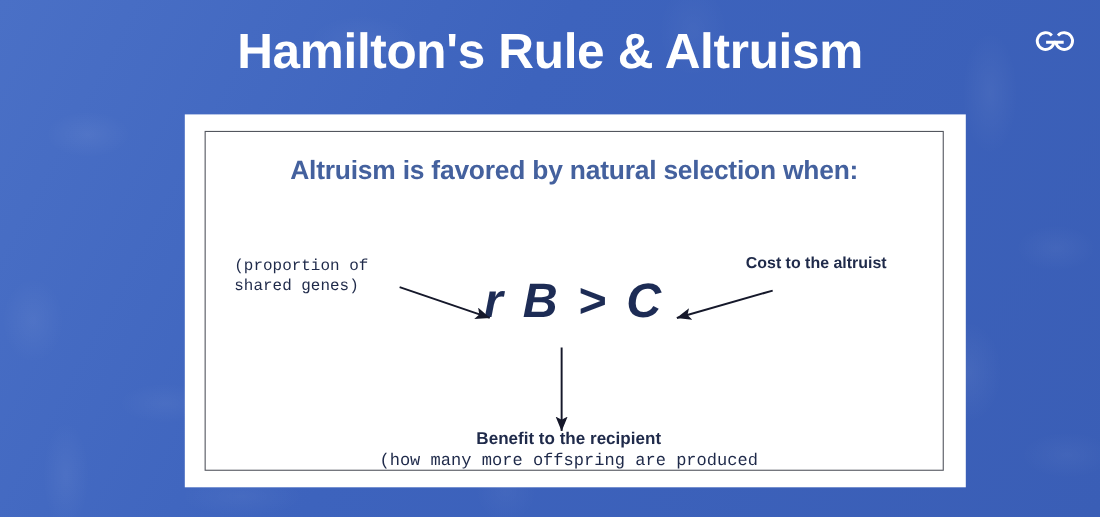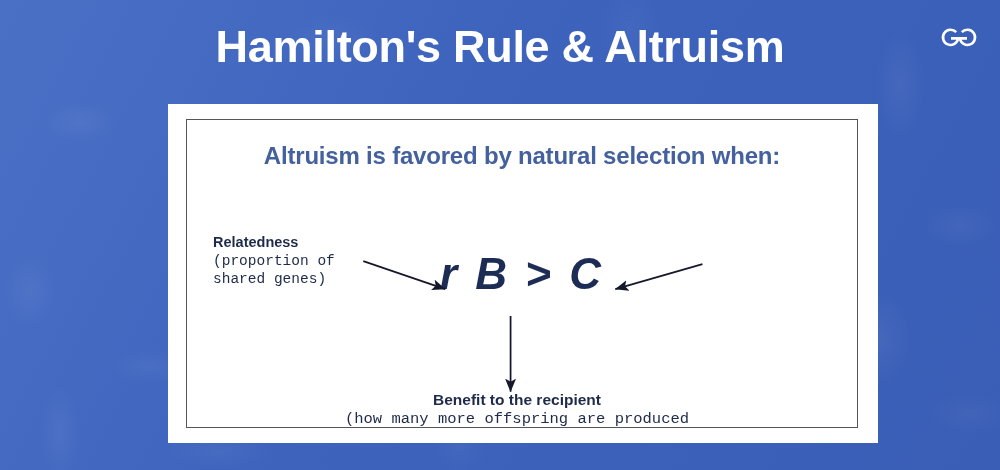--- a/index.html
+++ b/index.html
@@ -162,24 +162,26 @@
 </svg>
 
 <div id="content-card">
   <div id="card-inner-frame">
 
     <div id="card-heading">Altruism is favored by natural selection when:</div>
 
     <div id="formula">r B &gt; C</div>
 
     <div class="annotation" id="annotation-relatedness">
-      <div class="ann-title">Relatedness</div>
       <div class="ann-sub">(proportion of shared genes)</div>
     </div>
 
+    <div class="annotation" id="annotation-cost">
+      <div class="ann-title">Cost to the altruist</div>
+    </div>
 
     <div class="annotation" id="annotation-benefit">
       <div class="ann-title">Benefit to the recipient</div>
       <div class="ann-sub">(how many more offspring are produced</div>
     </div>
 
     <svg id="arrow-layer" viewBox="0 0 646 309">
       <defs>
         <marker id="ah" markerWidth="9" markerHeight="9" refX="7.4" refY="3.1" orient="auto" markerUnits="strokeWidth">
           <path d="M0,0 L7.6,3.1 L0,6.2 L1.7,3.1 z" fill="#15182a"></path>

